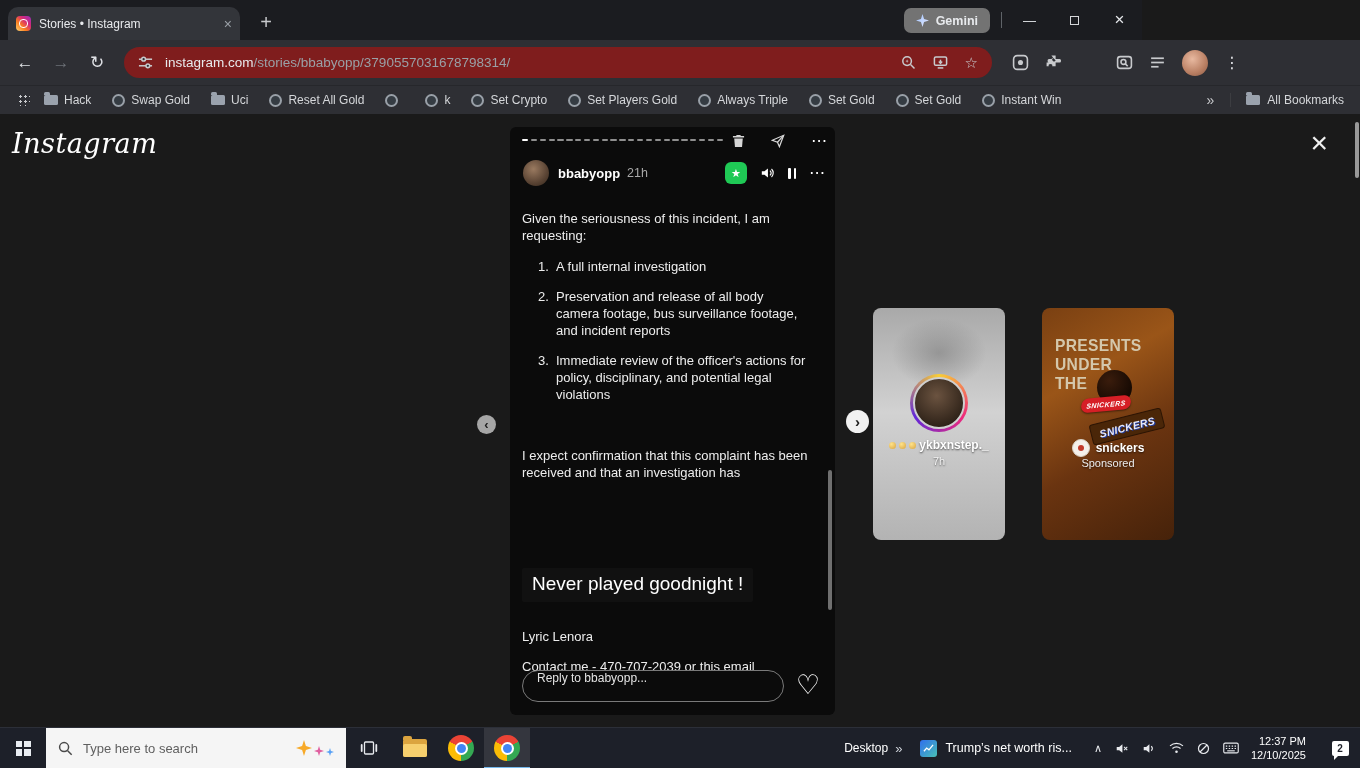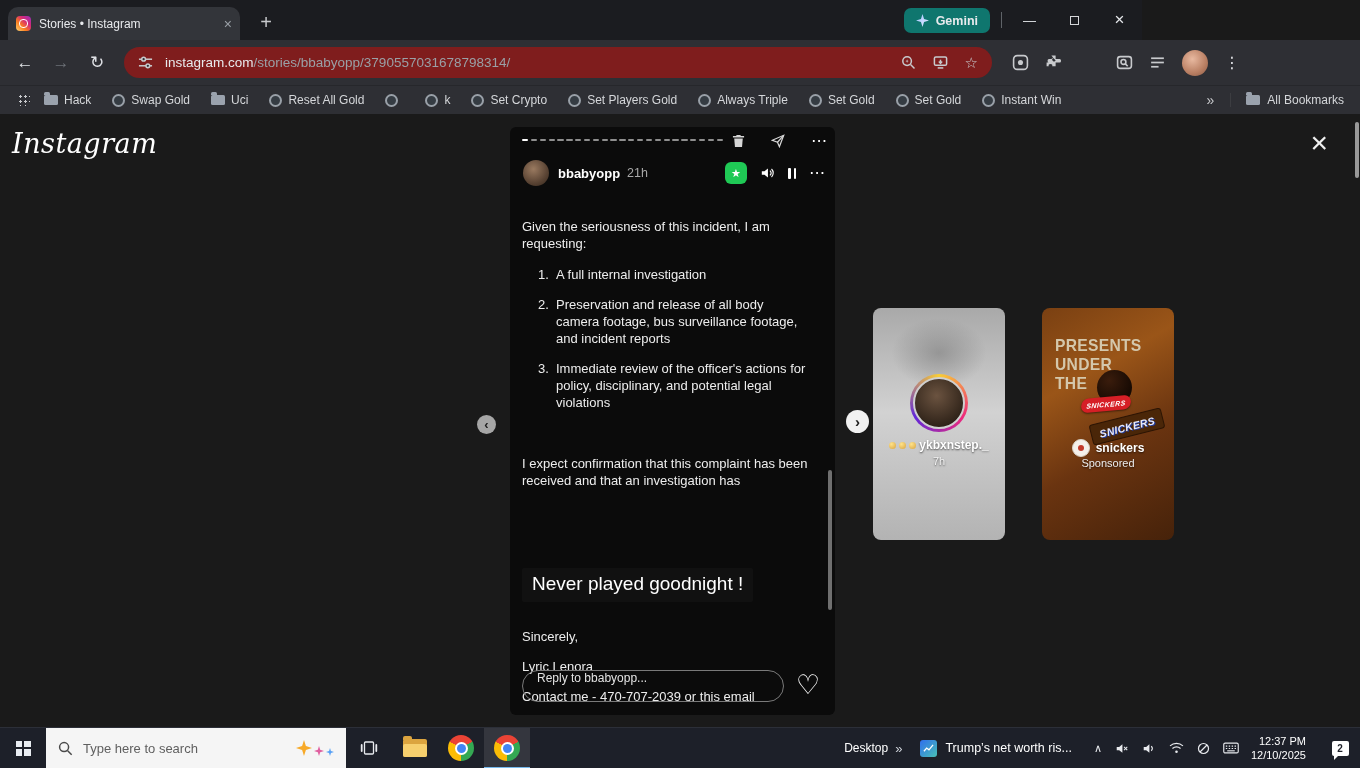--- a/index.html
+++ b/index.html
@@ -10,21 +10,21 @@
   .titlebar { position: absolute; left: 0; top: 0; width: 1142px; height: 40px; background: #1b1c20; }
   .tab { position: absolute; left: 8px; top: 7px; width: 232px; height: 33px; background: #33353a;
          border-radius: 10px 10px 0 0; display: flex; align-items: center; padding: 0 8px; gap: 8px; }
   .ig-fav { width: 15px; height: 15px; border-radius: 4px; flex: 0 0 auto; position: relative;
             background: linear-gradient(45deg, #ffd676, #fa7e1e 35%, #d62976 65%, #962fbf); }
   .ig-fav::before { content: ""; position: absolute; inset: 3px; border: 1.5px solid #fff; border-radius: 4px; }
   .tab-title { flex: 1; font-size: 12px; color: #e8eaed; white-space: nowrap; overflow: hidden; text-overflow: ellipsis; }
   .tab-close { color: #9aa0a6; font-size: 14px; line-height: 1; cursor: default; }
   .newtab { position: absolute; left: 252px; top: 8px; width: 28px; height: 28px; color: #c7c9cc;
             font-size: 20px; display: flex; align-items: center; justify-content: center; }
-  .gemini { position: absolute; right: 152px; top: 8px; height: 25px; background: #0f766e; border-radius: 7px;
+  .gemini { position: absolute; right: 152px; top: 8px; height: 25px; background: #737373; border-radius: 7px;
             display: flex; align-items: center; gap: 7px; padding: 0 12px; color: #e8eaed; font-size: 12.5px; font-weight: 700; }
   .win-divider { position: absolute; right: 140px; top: 12px; width: 1px; height: 16px; background: #5f6368; }
   .win-controls { position: absolute; right: 0; top: 0; height: 40px; display: flex; }
   .win-btn { width: 45px; height: 40px; display: flex; align-items: center; justify-content: center; color: #e8eaed; font-size: 13px; }
   .restore-ic { width: 9px; height: 9px; border: 1px solid #d5d7da; position: relative; }
   .win-close { font-size: 17px; font-weight: 300; }
 
   
   .navbar { position: absolute; left: 0; top: 40px; width: 1360px; height: 45px; background: #2e2f34;
             display: flex; align-items: center; padding: 0 10px; }
@@ -77,21 +77,21 @@
   .story-avatar { width: 26px; height: 26px; border-radius: 50%;
                   background: radial-gradient(circle at 40% 35%, #9a7a60, #5a4434 60%, #32251b); flex: 0 0 auto; }
   .story-user { margin-left: 9px; font-size: 13px; font-weight: 700; color: #fff; }
   .story-time { margin-left: 7px; font-size: 12.5px; color: #a8a8a8; }
   .story-ctrls { margin-left: auto; display: flex; align-items: center; gap: 13px; }
   .cf-badge { width: 22px; height: 22px; border-radius: 6px; background: #1fc955; color: #fff; font-size: 11px;
               display: flex; align-items: center; justify-content: center; }
   .pause-ic { display: flex; gap: 3px; }
   .pause-ic i { width: 2.5px; height: 11px; background: #fff; border-radius: 1px; }
   .more-dots { color: #fff; font-size: 16px; line-height: 1; }
-  .story-body { position: absolute; top: 80px; left: 12px; width: 296px; color: #ededed; font-size: 13px; line-height: 17px; margin-top: 8px; }
+  .story-body { position: absolute; top: 80px; left: 12px; width: 296px; color: #ededed; font-size: 13px; line-height: 17px; }
   .story-body .intro { margin-top: 3px; margin-bottom: 14px; }
   .s-li { display: flex; margin-left: 16px; margin-bottom: 13px; }
   .s-li .num { width: 18px; flex: 0 0 auto; }
   .s-li .li-text { width: 252px; }
   .para2 { margin-top: 43px; }
   .para3 { margin-top: 44px; }
   .caption-pill { position: absolute; top: 441px; left: 12px; background: rgba(18,18,18,0.94); color: #fff;
                   font-size: 19px; font-weight: 500; padding: 5px 10px 7px 10px; border-radius: 2px; white-space: nowrap; }
   .sign-block { position: absolute; top: 501px; left: 12px; width: 296px; color: #ededed; font-size: 13px; line-height: 17px; }
   .sign-block div { margin-bottom: 13px; }
@@ -423,21 +423,20 @@
           <span class="li-text">Preservation and release of all body camera footage, bus surveillance footage, and incident reports</span>
         </div>
         <div class="s-li">
           <span class="num">3.</span>
           <span class="li-text">Immediate review of the officer's actions for policy, disciplinary, and potential legal violations</span>
         </div>
         <div class="para3">I expect confirmation that this complaint has been received and that an investigation has</div>
       </div>
 
       <div class="sign-block">
-        <div>Sincerely,</div>
         <div>Lyric Lenora</div>
         <div>Contact me - 470-707-2039  or this email</div>
       </div>
 
       <div class="caption-pill">Never played goodnight !</div>
 
       <div class="reply-pill">
         <input type="text" placeholder="Reply to bbabyopp..." style="">
       </div>
       <span class="heart">♡</span>

